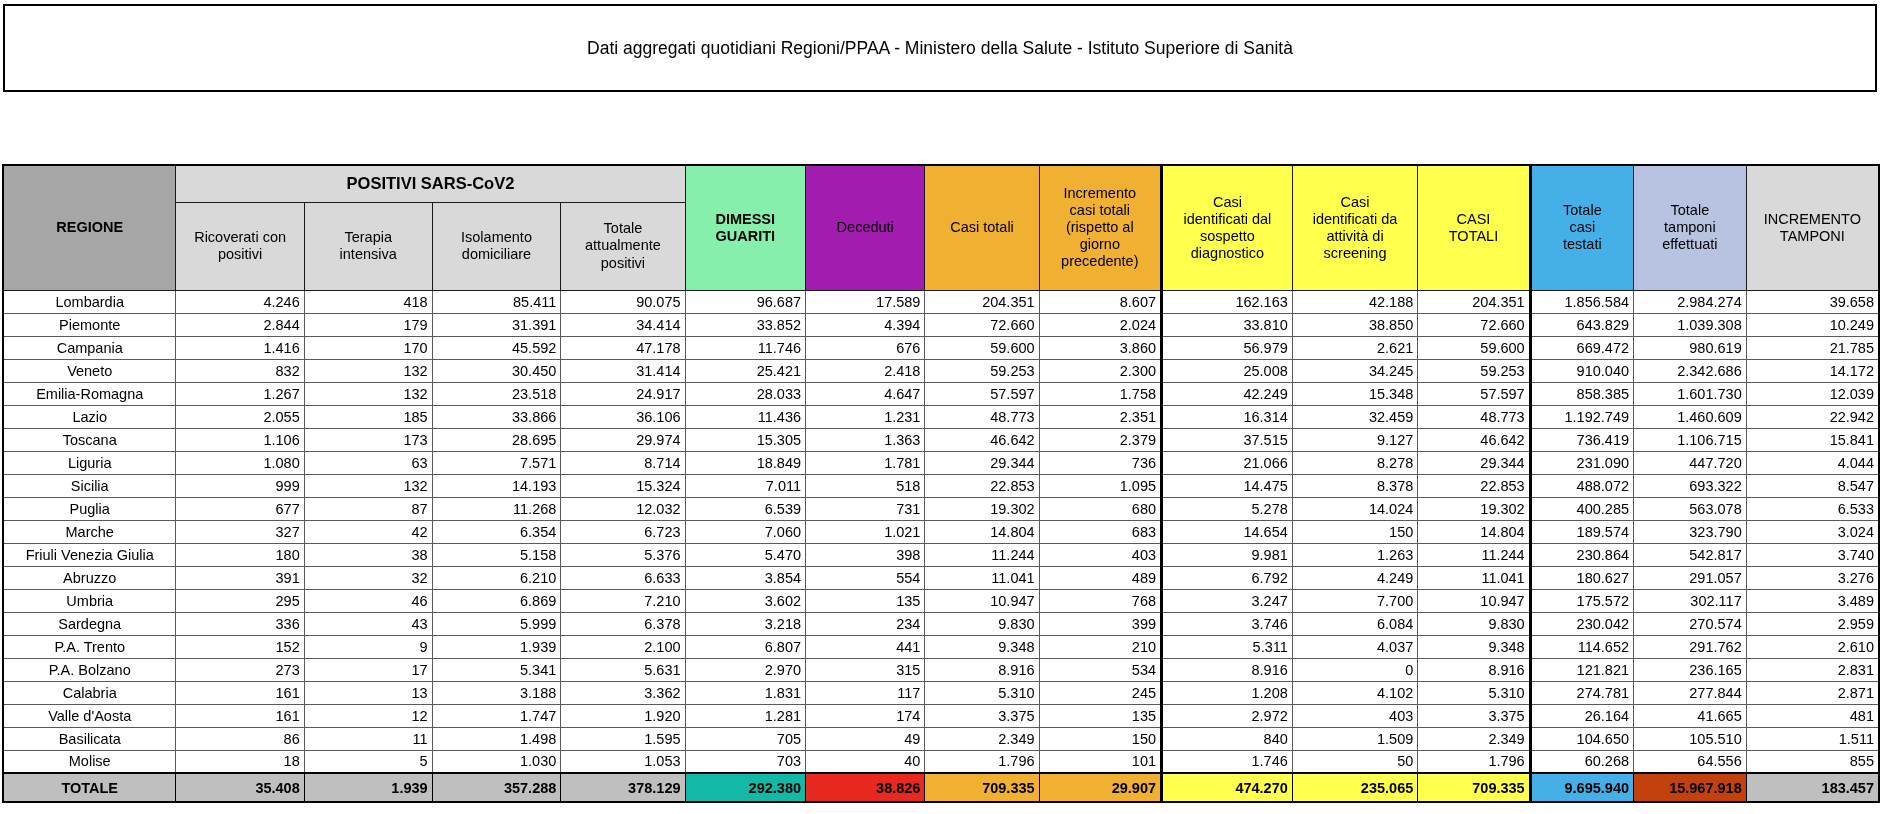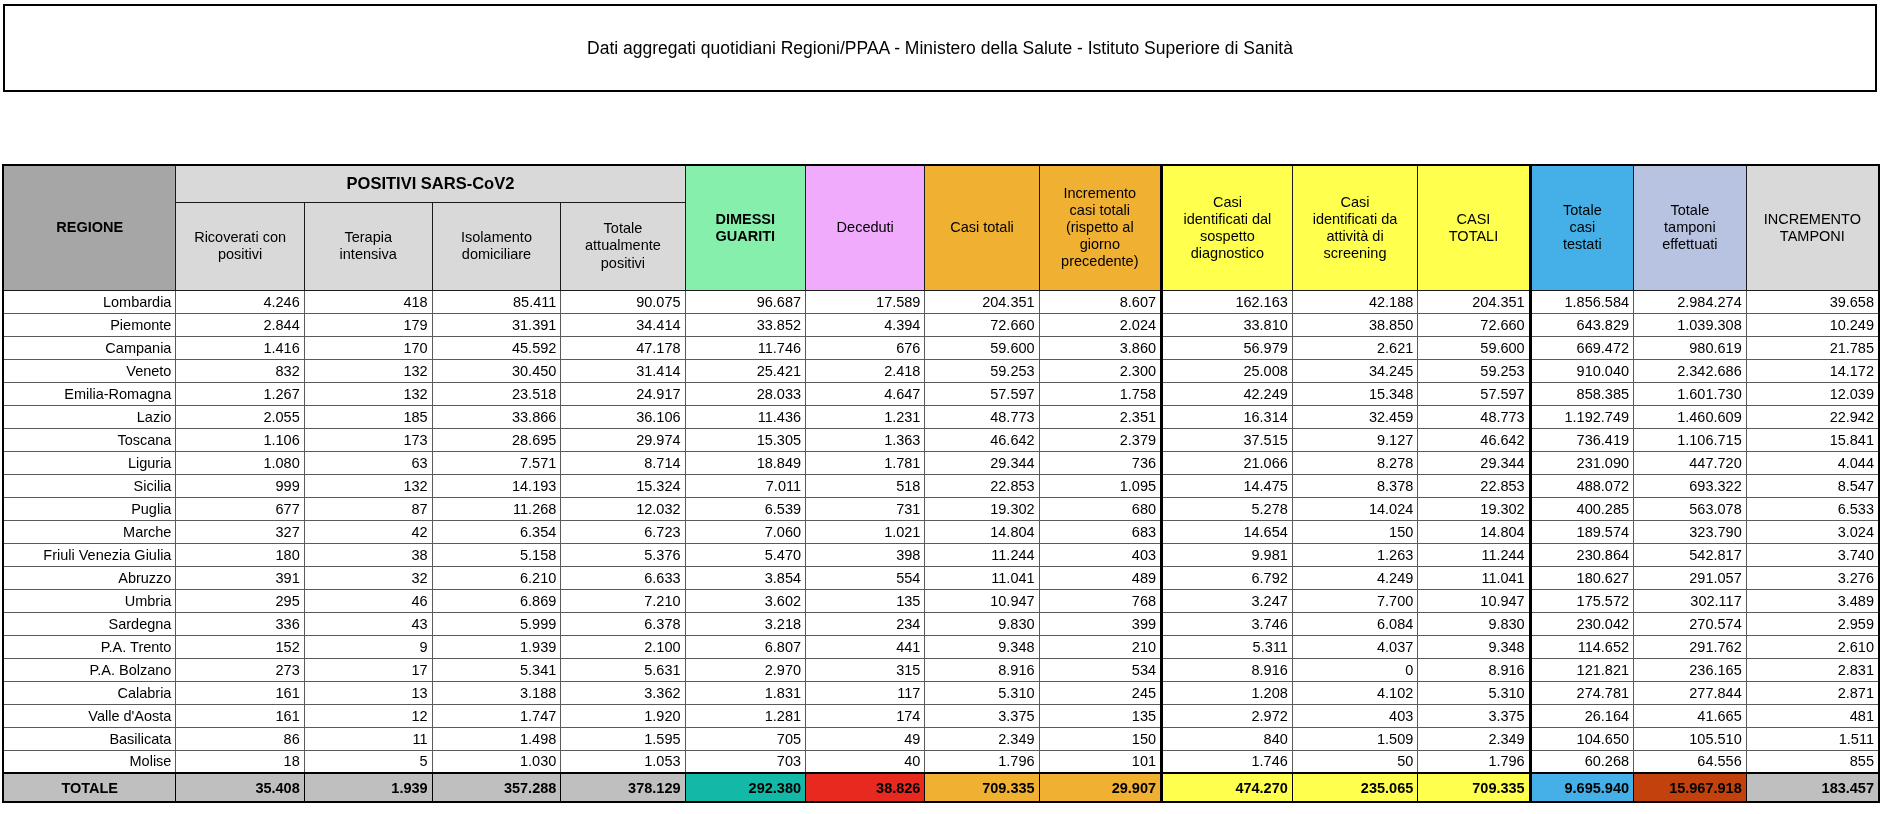--- a/index.html
+++ b/index.html
@@ -22,37 +22,37 @@
   .hdr-bold{font-weight:bold;}
   .row-group{height:37px;}
   .row-sub{height:88px;}
   .grp{font-size:16.5px;}
 
   tbody td{
     border:1px solid #5a5a5a;font-size:14.5px;padding:0 4px;
     white-space:nowrap;text-align:right;background:#fff;
   }
   tbody tr{height:23px;}
-  tbody td.c0{text-align:right;}
+  tbody td.c0{text-align:center;}
 
   tfoot td{
     border:1px solid #000;border-top:2px solid #000;border-bottom:2px solid #000;
     font-weight:bold;font-size:14.5px;padding:0 4px;white-space:nowrap;text-align:right;
   }
   tfoot tr{height:29px;}
   tfoot td.c0{text-align:center;}
 
   
   .bL{border-left:3px solid #000 !important;}
 
   
   .h-regione{background:#a6a6a6;}
   .h-gray{background:#d9d9d9;}
   .h-green{background:#86efac;}
-  .h-red{background:#f0abfc;margin-left:27px;}
+  .h-red{background:#a21caf;margin-left:27px;}
   .h-amber{background:#f0b032;}
   .h-yellow{background:#ffff4d;}
   .h-blue{background:#44b0e7;margin-top:26px;}
   .h-lav{background:#b8c3e1;}
 
   
   tfoot td.c0,tfoot td.c1,tfoot td.c2,tfoot td.c3,tfoot td.c4,tfoot td.c14{background:#bfbfbf;}
   tfoot td.c5{background:#14b8a6;}
   tfoot td.c6{background:#e8291f;}
   tfoot td.c7,tfoot td.c8{background:#f0b032;}

